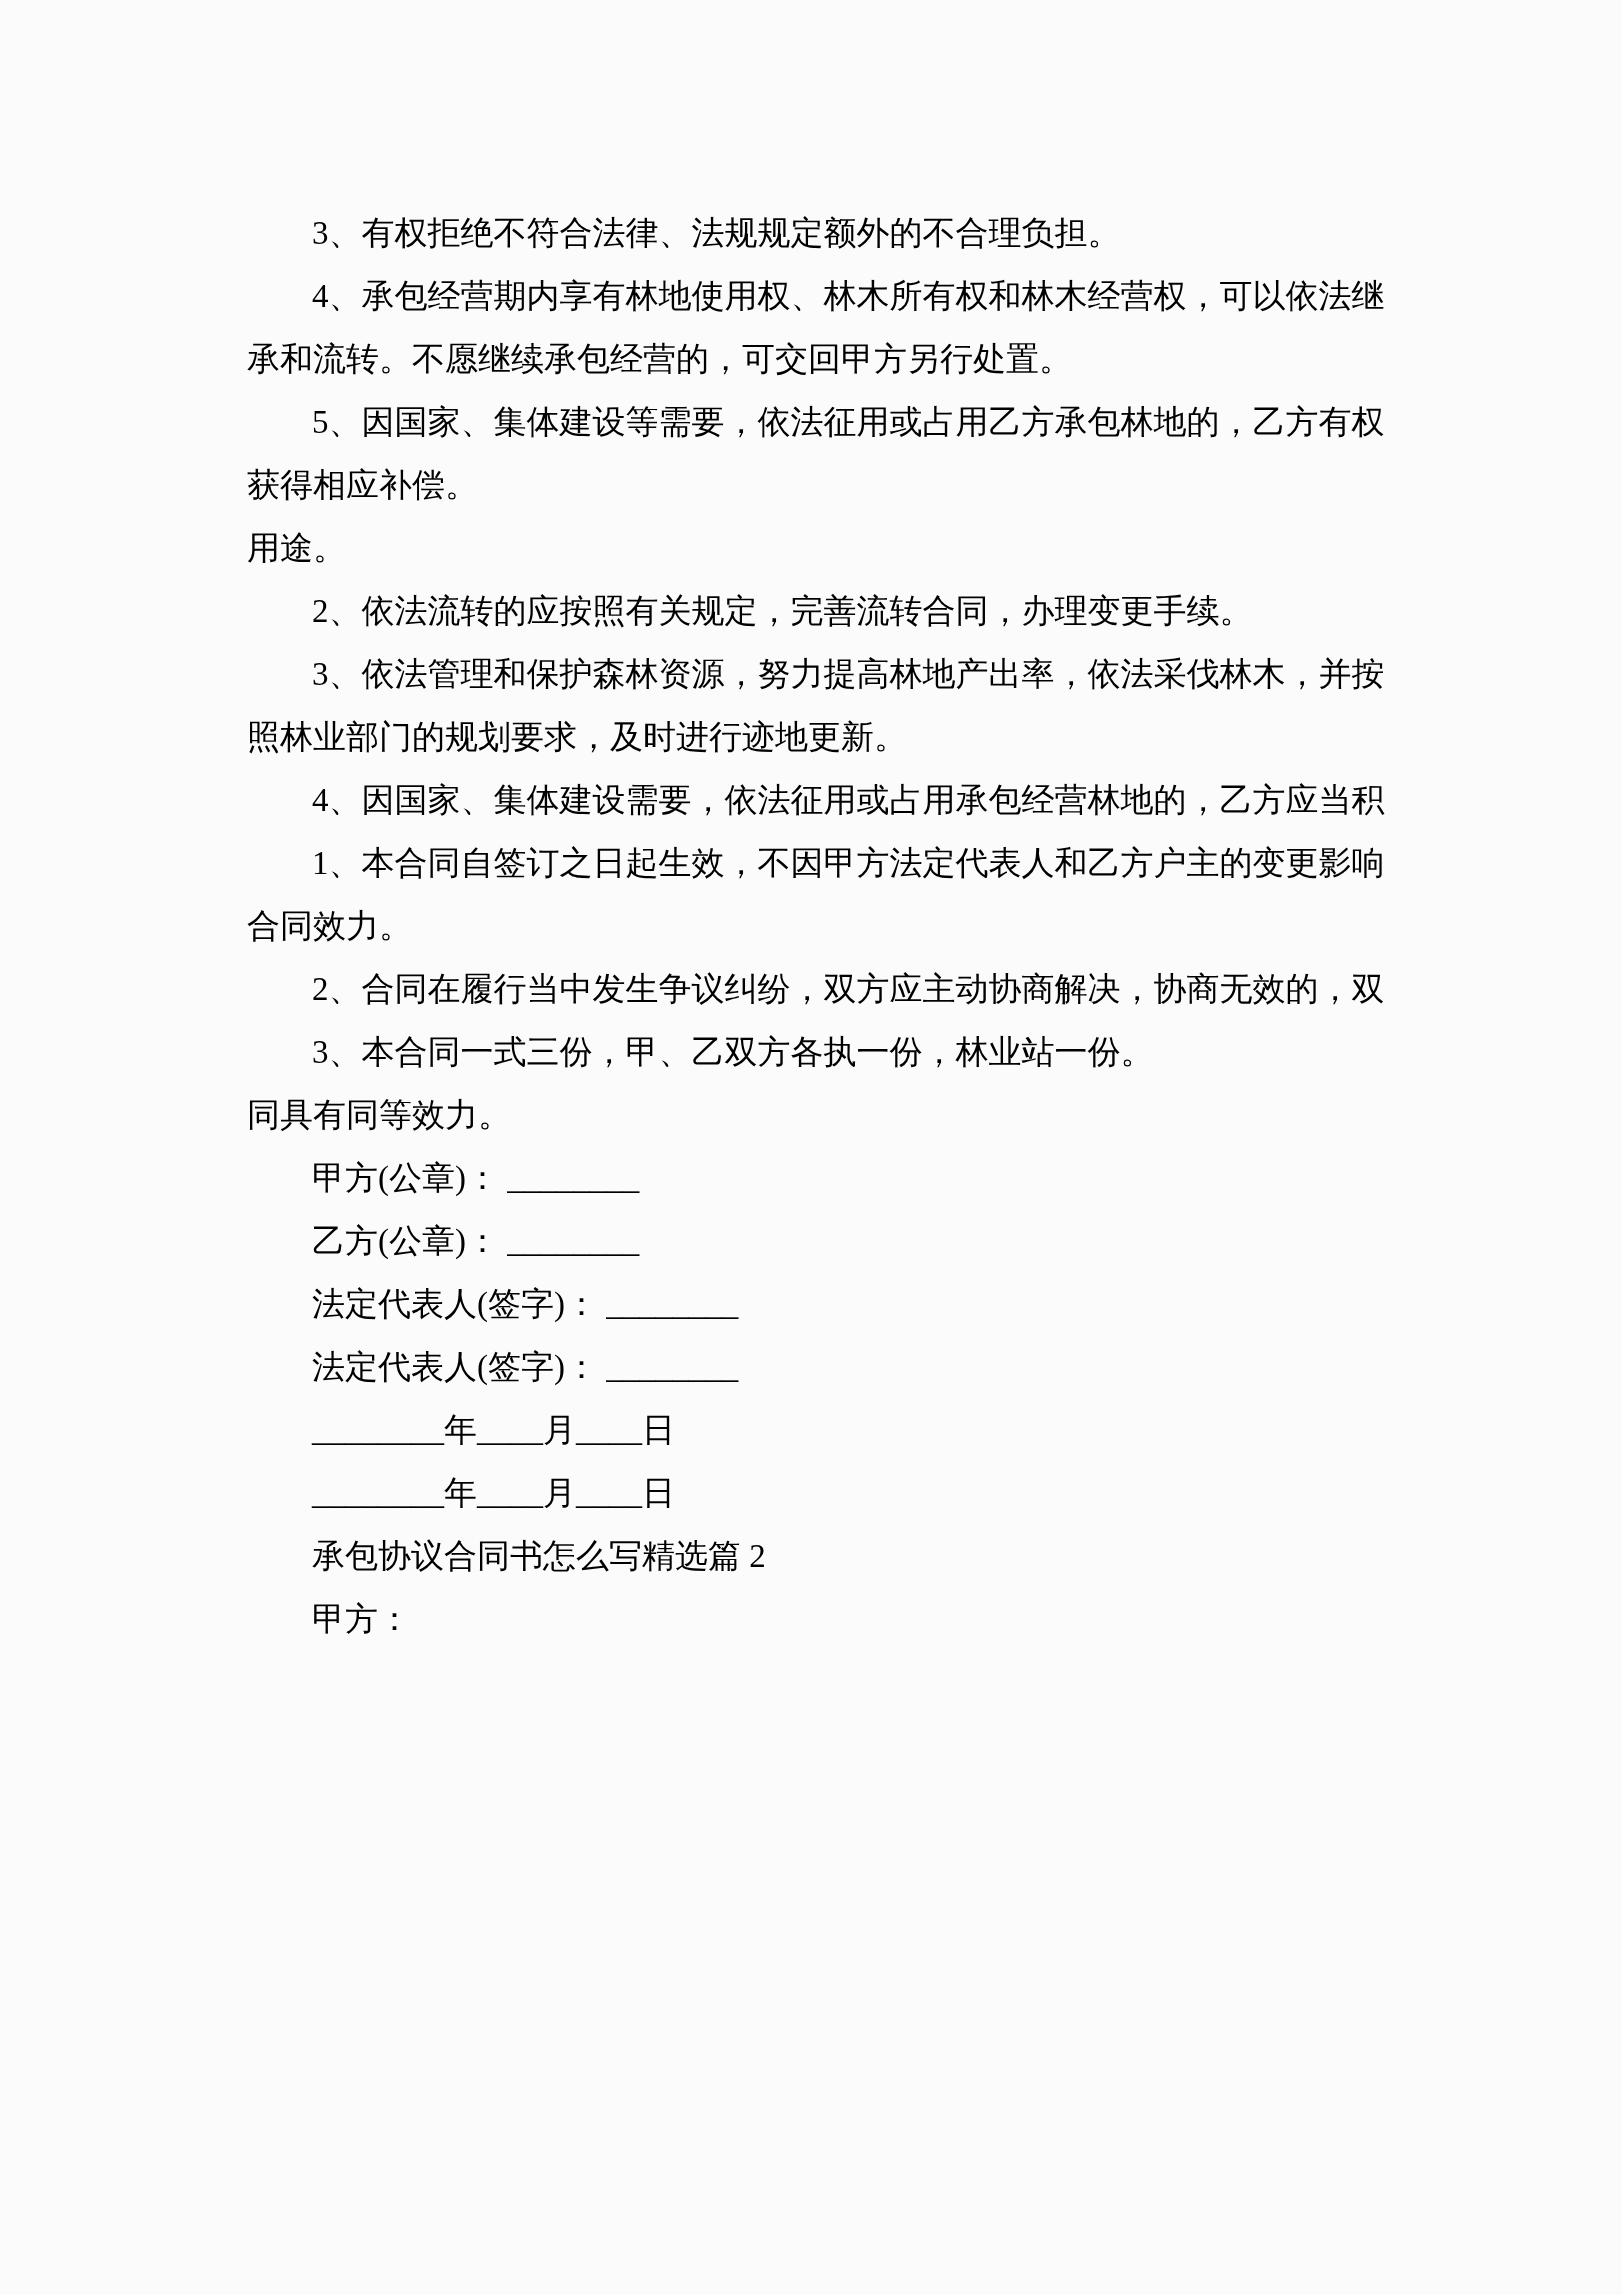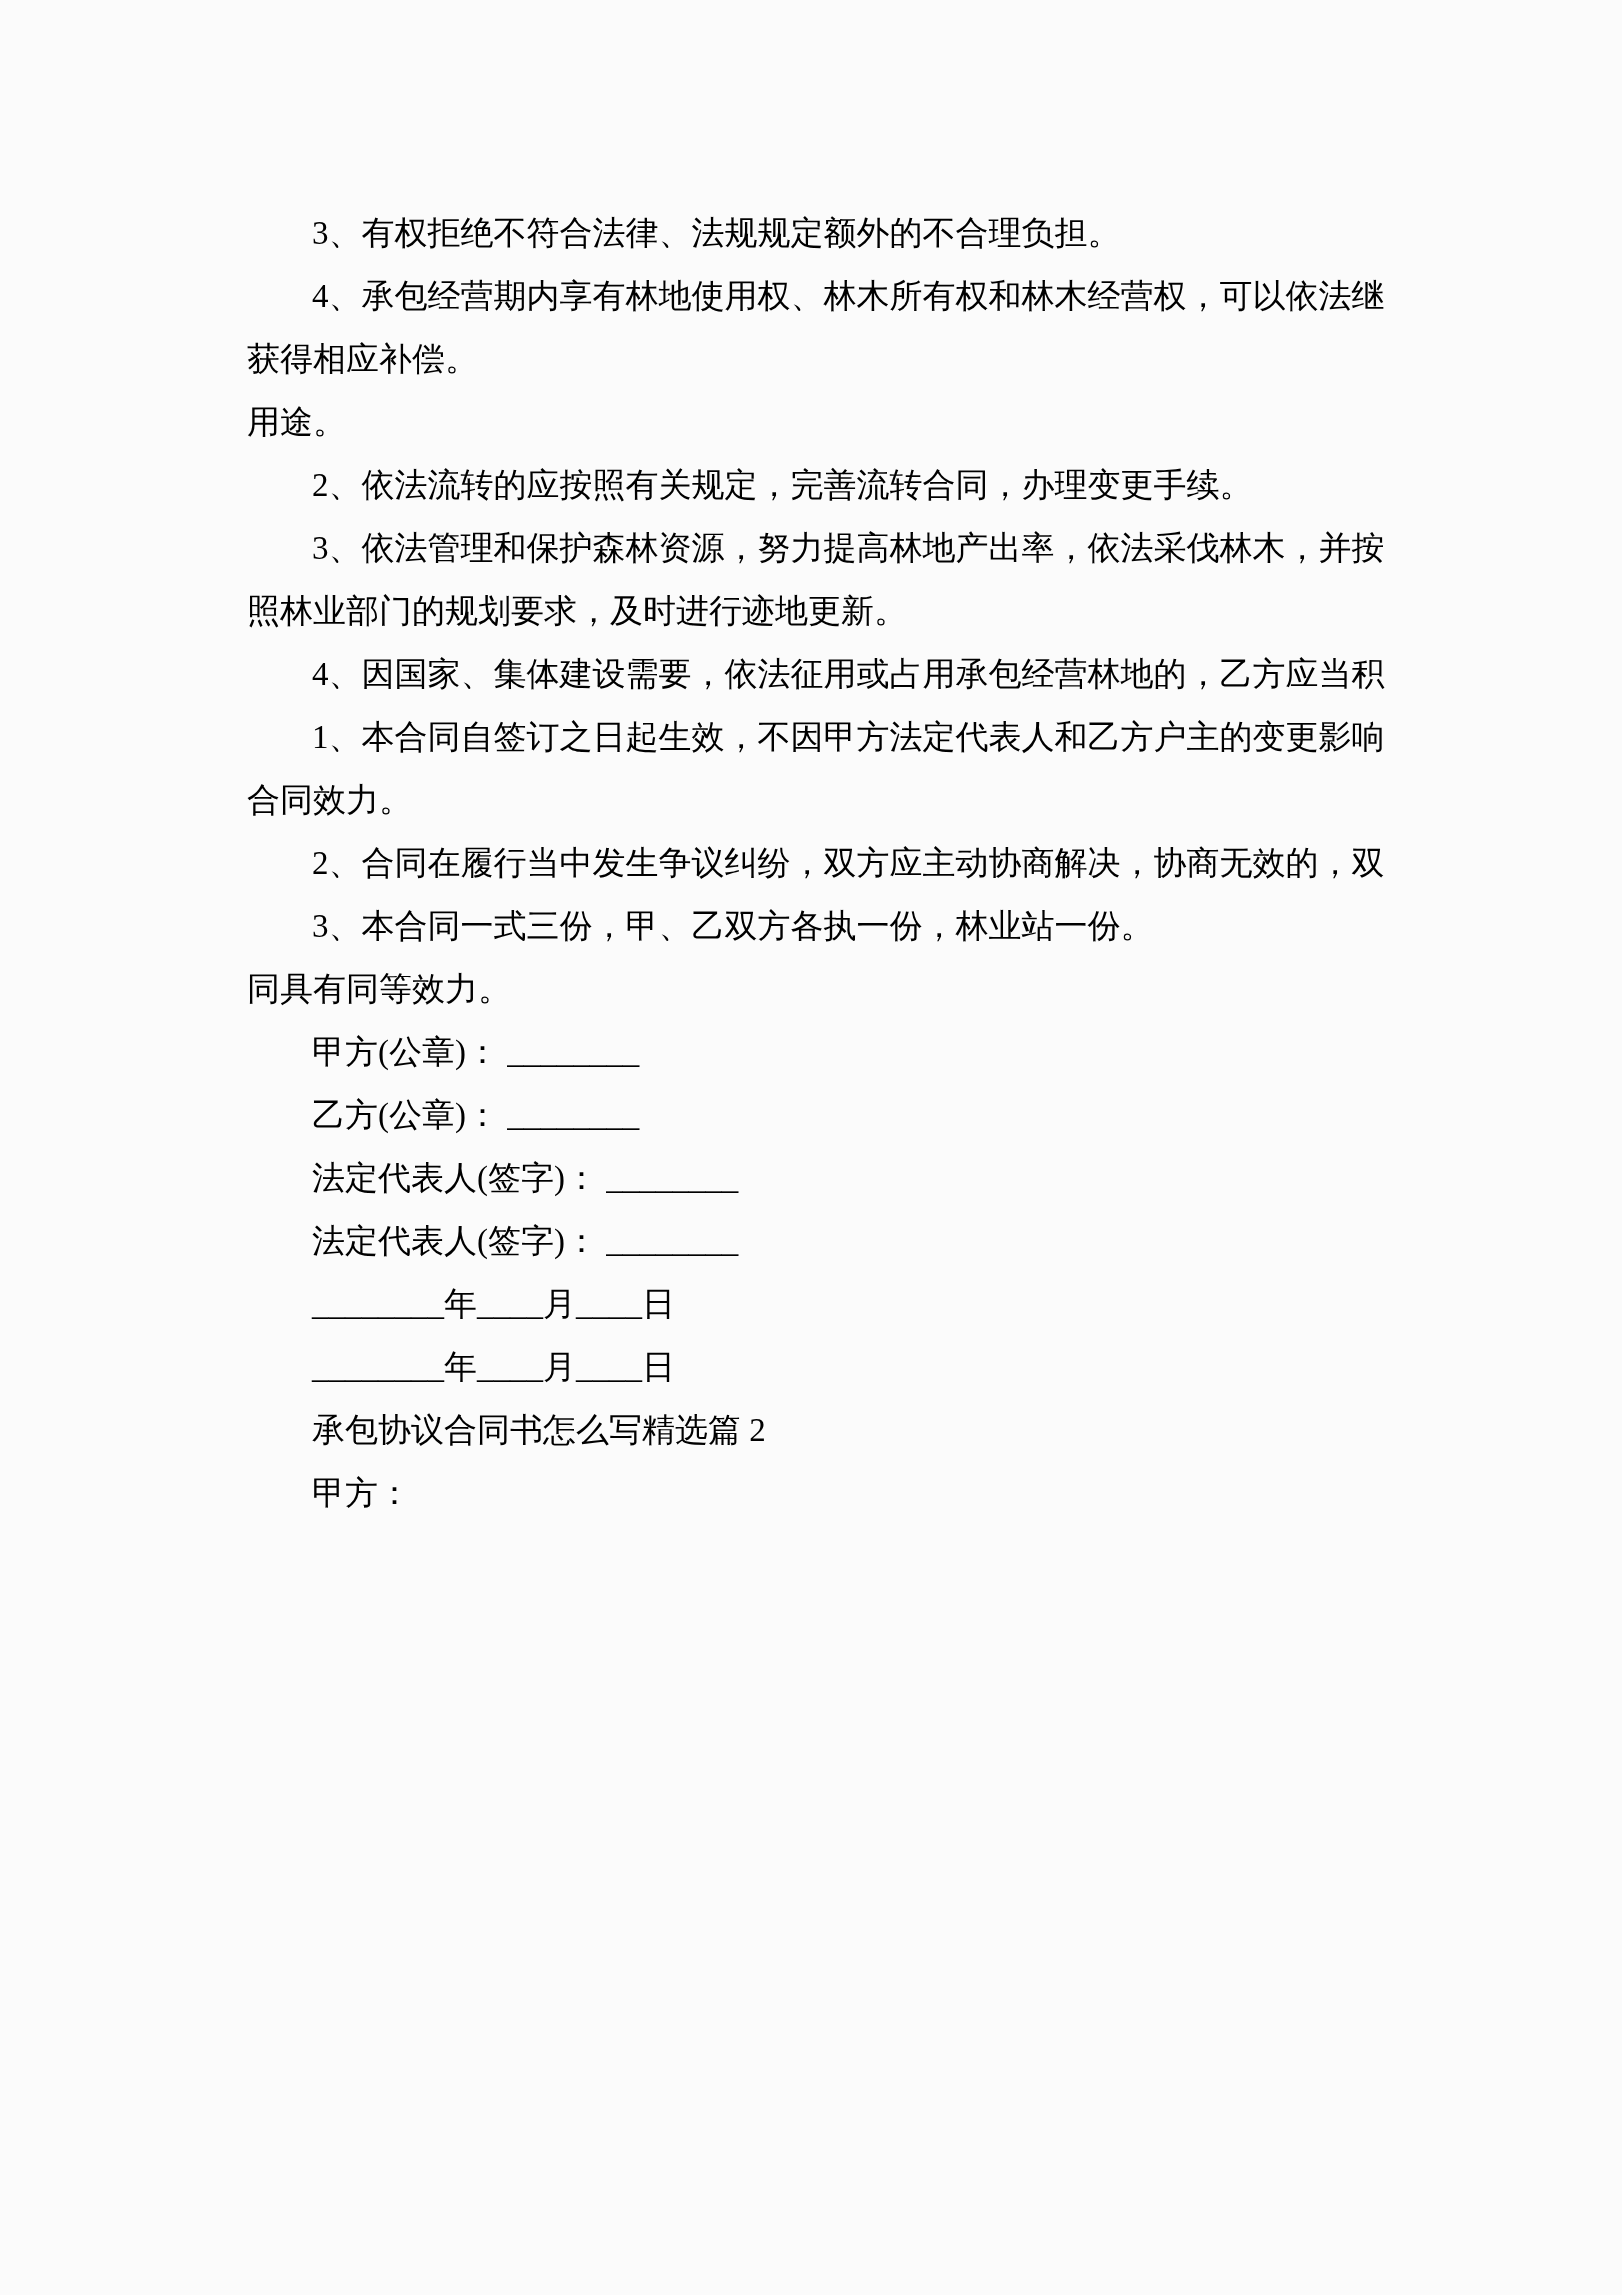--- a/index.html
+++ b/index.html
@@ -37,20 +37,22 @@
     padding-left: 65px; 
   }
 </style>
 </head>
 <body>
 
 <div class="page">
   <div class="doc" id="doc">
       <div class="line indent">3、有权拒绝不符合法律、法规规定额外的不合理负担。</div>
       <div class="line indent">4、承包经营期内享有林地使用权、林木所有权和林木经营权，可以依法继</div>
+      <div class="line">承和流转。不愿继续承包经营的，可交回甲方另行处置。</div>
+      <div class="line indent">5、因国家、集体建设等需要，依法征用或占用乙方承包林地的，乙方有权</div>
       <div class="line">获得相应补偿。</div>
       <div class="line">用途。</div>
       <div class="line indent">2、依法流转的应按照有关规定，完善流转合同，办理变更手续。</div>
       <div class="line indent">3、依法管理和保护森林资源，努力提高林地产出率，依法采伐林木，并按</div>
       <div class="line">照林业部门的规划要求，及时进行迹地更新。</div>
       <div class="line indent">4、因国家、集体建设需要，依法征用或占用承包经营林地的，乙方应当积</div>
       <div class="line indent">1、本合同自签订之日起生效，不因甲方法定代表人和乙方户主的变更影响</div>
       <div class="line">合同效力。</div>
       <div class="line indent">2、合同在履行当中发生争议纠纷，双方应主动协商解决，协商无效的，双</div>
       <div class="line indent">3、本合同一式三份，甲、乙双方各执一份，林业站一份。</div>

